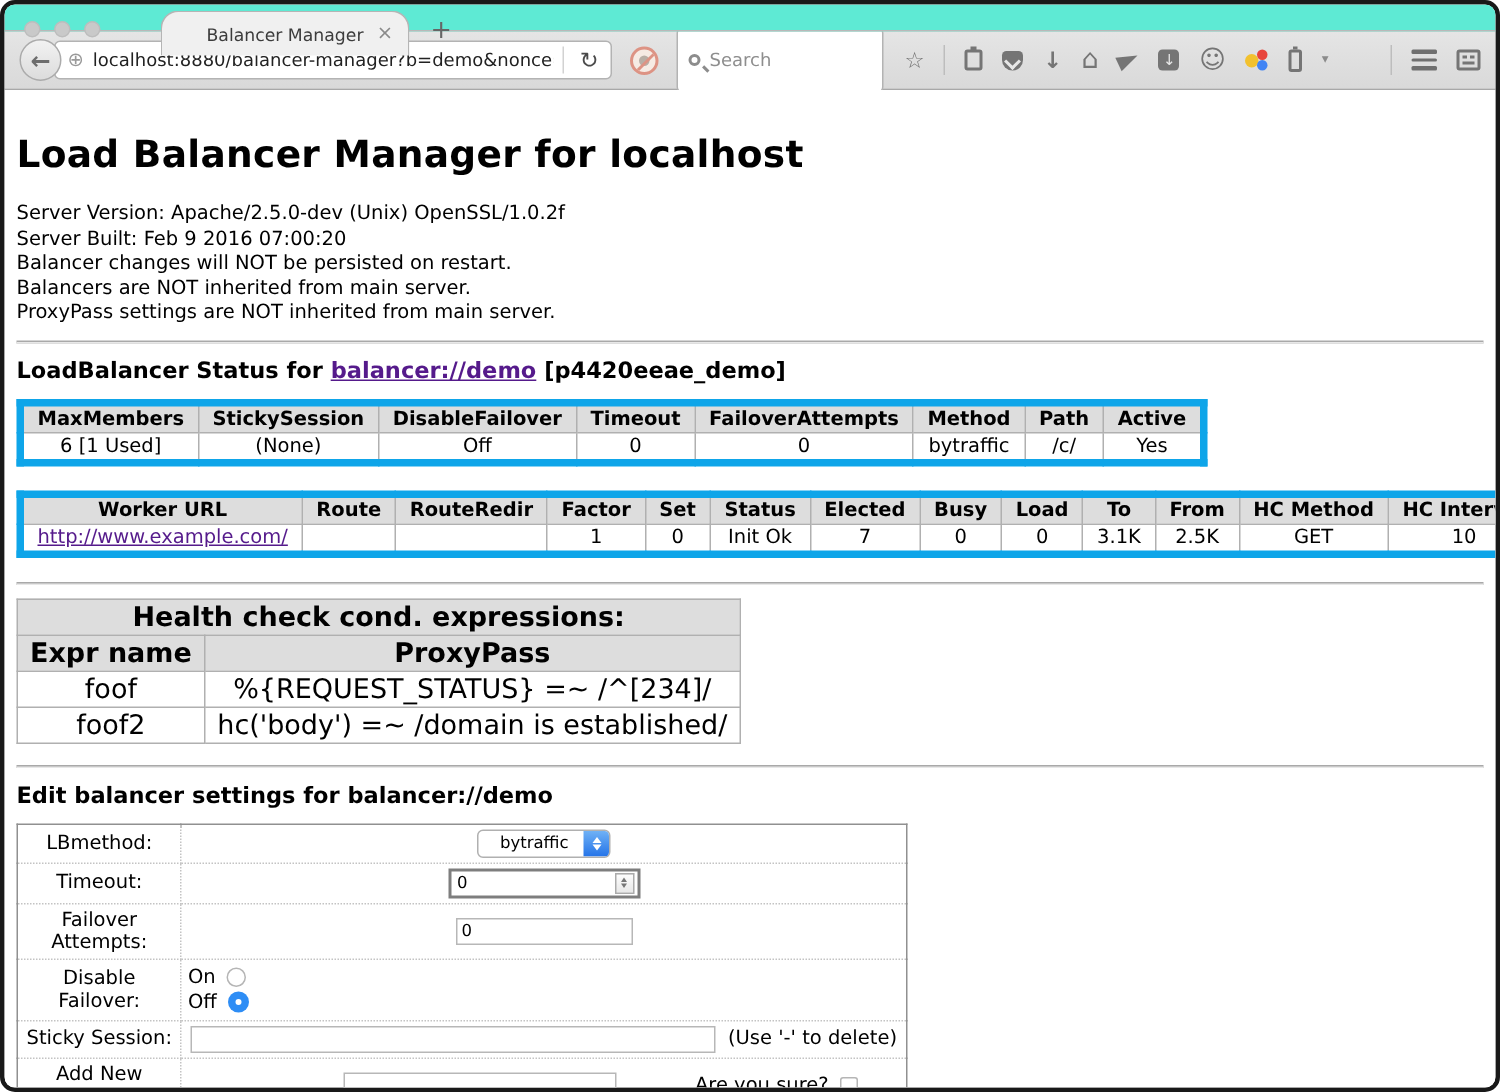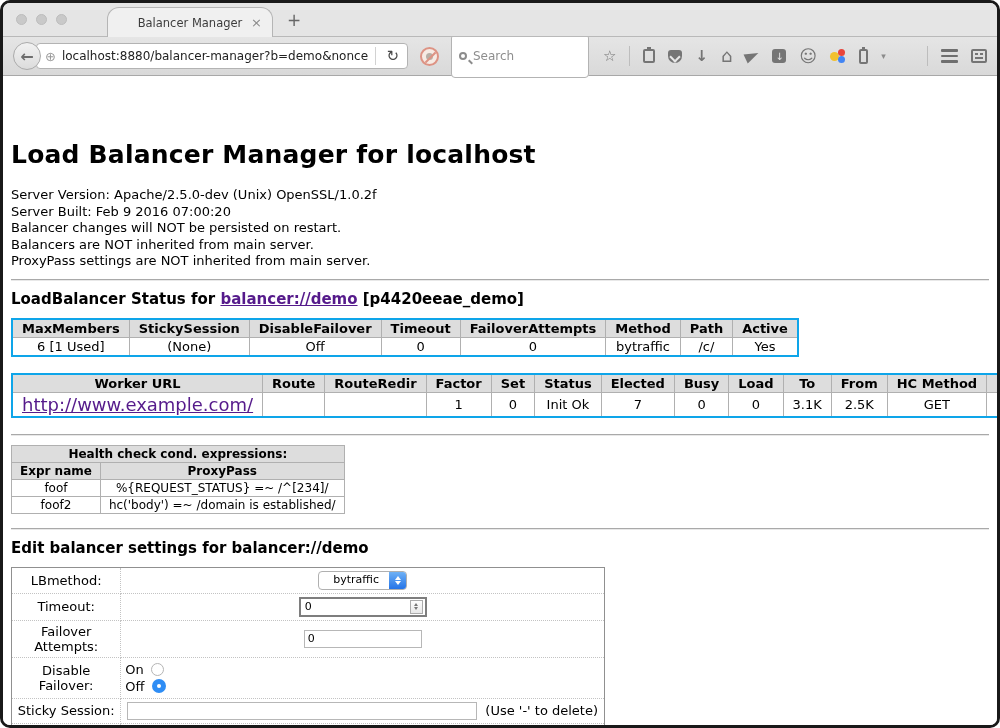--- a/index.html
+++ b/index.html
@@ -8,21 +8,21 @@
 
   .window {
     width:1000px; height:728px;
     border:3px solid #191919; border-radius:10px;
     overflow:hidden; background:#fff;
     display:flex; flex-direction:column;
   }
 
   
   .titlebar {
-    height:34px; background:#e5e5e5; position:relative; flex:0 0 auto;
+    height:18px; background:#5eead4; position:relative; flex:0 0 auto;
     border-bottom:1px solid #b9b9b9;
   }
   .traffic { position:absolute; top:11px; left:13px; display:flex; gap:9px; }
   .traffic span { width:11px; height:11px; border-radius:50%; background:#c9c9c9; border:1px solid #bdbdbd; }
   .tab {
     position:absolute; left:104px; top:4px; width:166px; height:30px;
     background:#f0f0f0; border:1px solid #b5b5b5; border-bottom:none;
     border-radius:12px 12px 0 0;
     display:flex; align-items:center; justify-content:center; gap:8px;
     font-size:11.5px; color:#3c3c3c;
@@ -86,36 +86,36 @@
   .caret { font-size:9px; color:#8b8b8b; }
   .right-group { margin-left:auto; display:flex; align-items:center; gap:13px; }
   .hamburger { display:flex; flex-direction:column; gap:3px; }
   .hamburger i { width:17px; height:2.5px; background:#6f6f6f; border-radius:1px; }
   .ico-grid { width:16px; height:14px; border:2px solid #757575; border-radius:2px; position:relative; background:
       linear-gradient(#757575,#757575) 2px 2px/3px 2px no-repeat,
       linear-gradient(#757575,#757575) 7px 2px/3px 2px no-repeat,
       linear-gradient(#757575,#757575) 2px 6px/8px 2px no-repeat; }
 
   
-  .content { flex:1; background:#fff; padding:8px; font-size:13px; color:#000; overflow:hidden;margin-top:36px; }
+  .content { flex:1; background:#fff; padding:8px; font-size:13px; color:#000; overflow:hidden; }
   h1 { font-size:25px; margin:20px 0 18px; letter-spacing:0.2px; }
   .info-lines div { line-height:16.5px; }
   hr { border:none; height:2px; background:#a9a9a9; border-bottom:1px solid #e8e8e8; margin:9px 0; }
   h3 { font-size:15px; margin:8px 0 10px; }
   h3 a { color:#551a8b; }
-  a.worker-link { color:#551a8b; font-size:18px; }
+  a.worker-link { color:#551a8b; font-size:13px; }
 
   table.status { border-collapse:collapse; margin:4px 0 16px; }
   table.status th, table.status td { border:1px solid #b0b0b0; padding:1px 9px; font-size:13px; text-align:center; white-space:nowrap; }
   table.status th { background:#ddd; }
-  table.status { border:2px solid #0ea5e9; }
+  table.status { border:5px solid #0ea5e9; }
   td.left { text-align:left; }
 
   table.health { border-collapse:collapse; border:1px solid #8f8f8f; margin:6px 0 14px; }
-  table.health th, table.health td { border:1px solid #b0b0b0; padding:1px 8px; font-size:12px; text-align:center; white-space:nowrap; }
+  table.health th, table.health td { border:1px solid #b0b0b0; padding:1px 8px; font-size:18px; text-align:center; white-space:nowrap; }
   table.health th { background:#ddd; }
 
   table.form { border-collapse:collapse; border:1px solid #909090; width:594px; margin:8px 0 12px; }
   table.form td { border:1px dotted #c3c3c3; font-size:13px; padding:3px 4px; }
   td.flabel { width:116px; text-align:center; }
   td.ffield { text-align:center; }
 
   .mac-select { display:inline-flex; align-items:stretch; height:19px; border:1px solid #b0b0b0; border-radius:4px; background:#fff; overflow:hidden; vertical-align:middle; }
   .mac-select .val { padding:1px 10px 0 14px; font-size:11px; }
   .mac-select .step { width:17px; background:linear-gradient(#6fb1f5,#2574e8); display:flex; flex-direction:column; align-items:center; justify-content:center; gap:0; }

